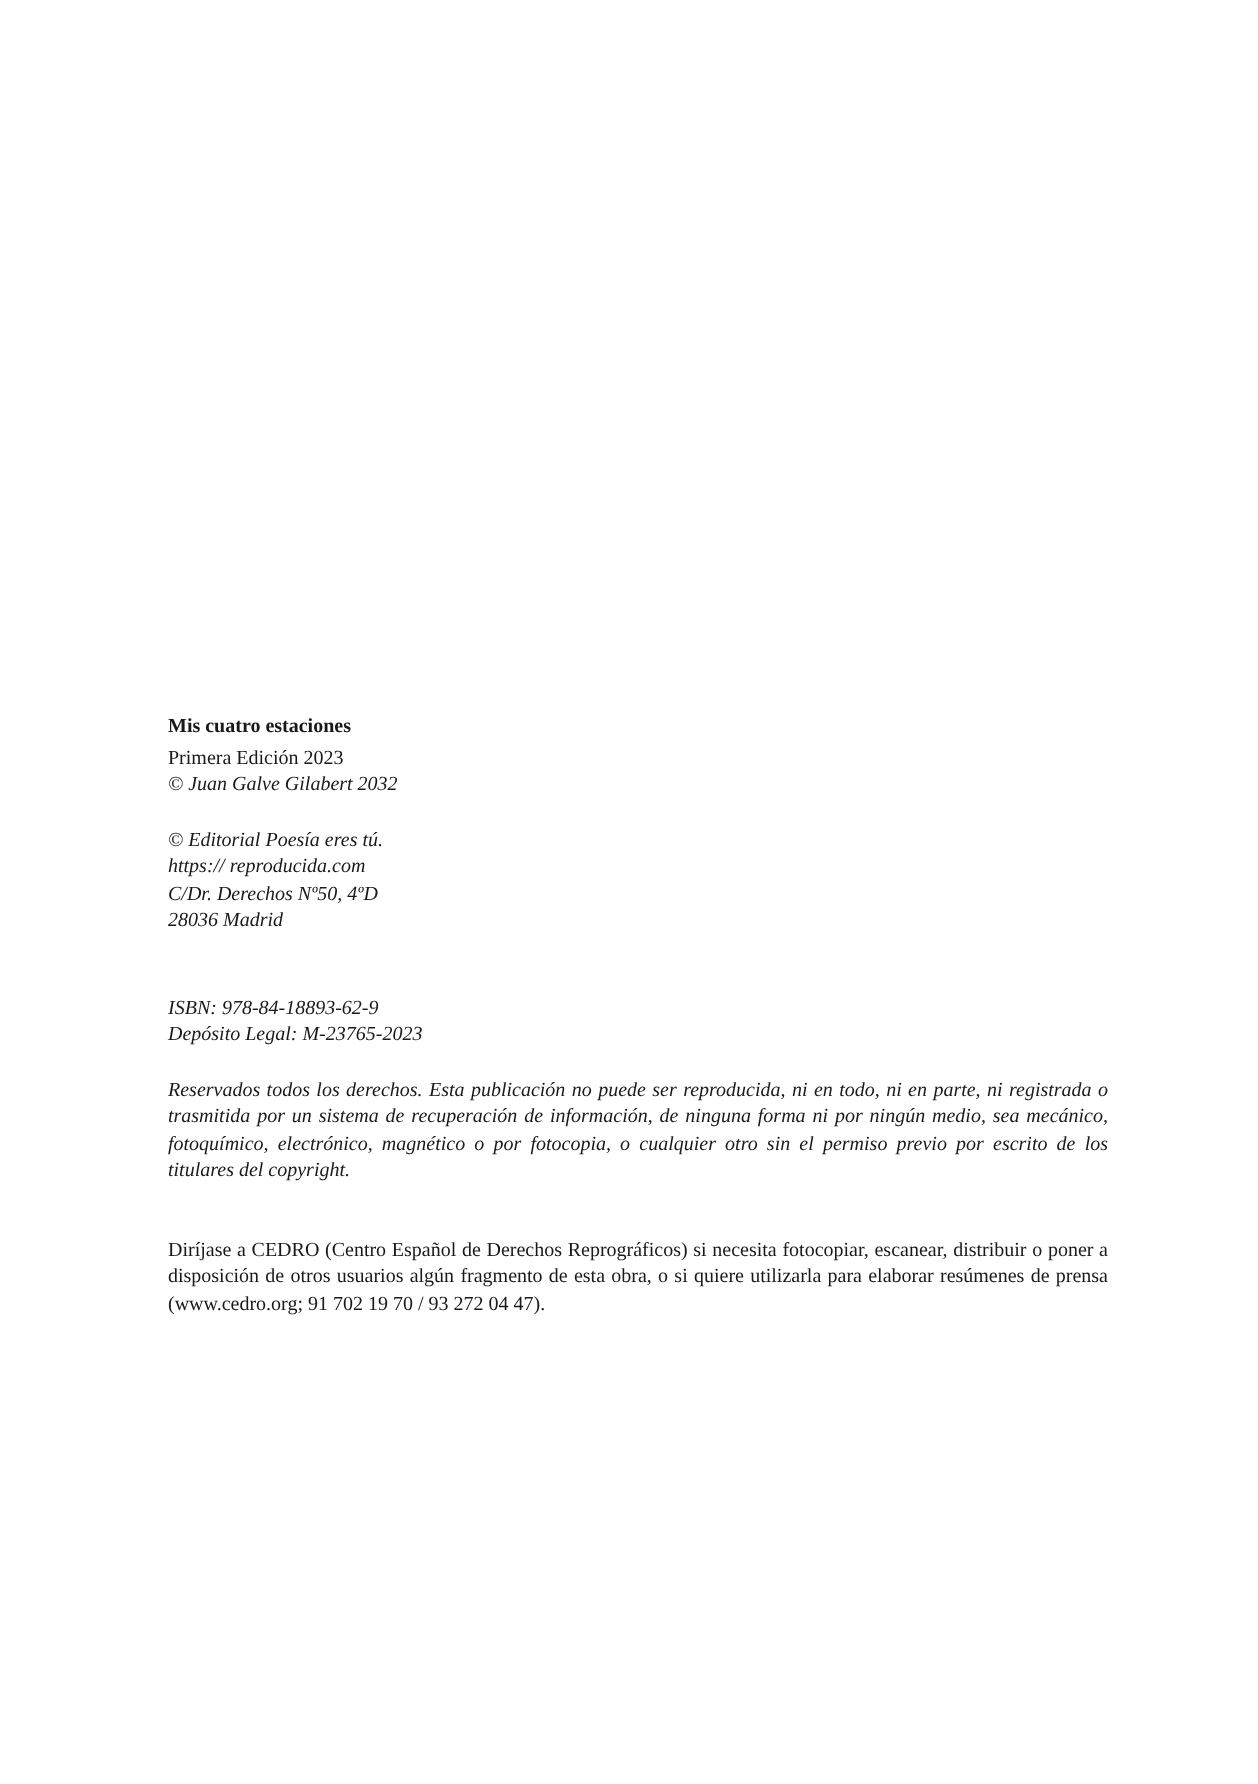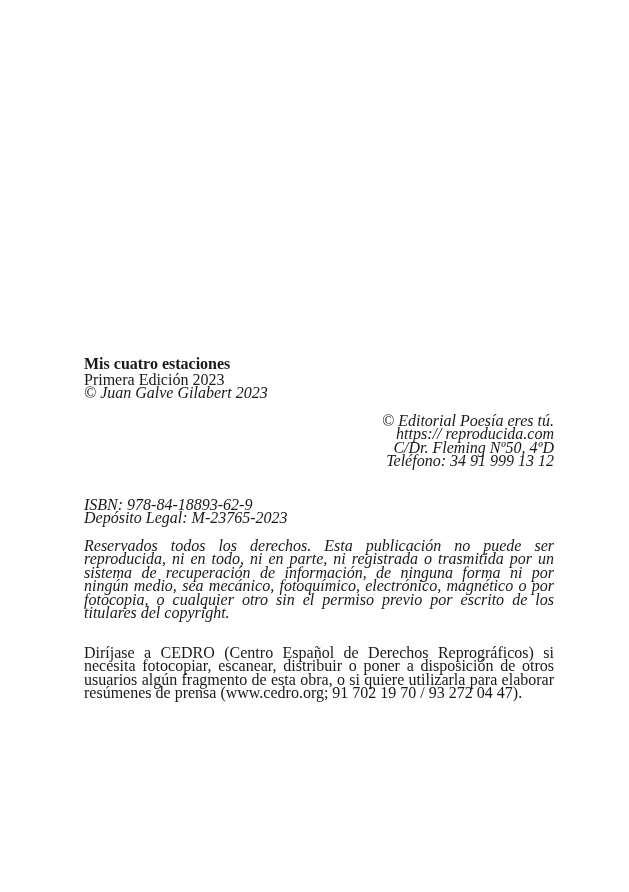--- a/index.html
+++ b/index.html
@@ -14,40 +14,39 @@
     background: #ffffff;
     overflow: hidden;
     font-family: "Liberation Serif", "DejaVu Serif", serif;
     color: #191919;
   }
   .content {
     position: absolute;
     left: 84px;
     top: 357px;
     width: 470px;
-    font-size: 16px;
+    font-size: 10px;
     line-height: 13.5px;
   }
   .book-title {
     font-weight: bold;
     font-style: normal;
   }
   .edition-block {
     margin-top: 2px;
   }
   .roman {
     font-style: normal;
   }
   .italic {
     font-style: italic;
   }
   .publisher-block {
     margin-top: 14px;
     font-style: italic;
-    text-align: right;
   }
   .legal-ids-block {
     margin-top: 30px;
     font-style: italic;
   }
   .para {
     margin-top: 14px;
     font-style: italic;
     text-align: justify;
   }
@@ -60,28 +59,28 @@
 </head>
 <body>
 
 <div class="page">
   <div class="content">
 
     <div class="book-title">Mis cuatro estaciones</div>
 
     <div class="edition-block">
       <span class="line roman">Primera Edición 2023</span>
-      <span class="line italic">© Juan Galve Gilabert 2023</span>
+      <span class="line italic">© Juan Galve Gilabert 2032</span>
     </div>
 
     <div class="publisher-block">
       <span class="line">© Editorial Poesía eres tú.</span>
       <span class="line">https:// reproducida.com</span>
-      <span class="line">C/Dr. Fleming Nº50, 4ºD</span>
-      <span class="line">Teléfono: 34 91 999 13 12</span>
+      <span class="line">C/Dr. Derechos Nº50, 4ºD</span>
+      <span class="line">28036 Madrid</span>
     </div>
 
     <div class="legal-ids-block">
       <span class="line">ISBN: 978-84-18893-62-9</span>
       <span class="line">Depósito Legal: M-23765-2023</span>
     </div>
 
     <div class="para">Reservados todos los derechos. Esta publicación no puede ser reproducida, ni en todo, ni en parte, ni registrada o trasmitida por un sistema de recuperación de información, de ninguna forma ni por ningún medio, sea mecánico, fotoquímico, electrónico, magnético o por fotocopia, o cualquier otro sin el permiso previo por escrito de los titulares del copyright.</div>
 
     <div class="para-cedro">Diríjase a CEDRO (Centro Español de Derechos Reprográficos) si necesita fotocopiar, escanear, distribuir o poner a disposición de otros usuarios algún fragmento de esta obra, o si quiere utilizarla para elaborar resúmenes de prensa (www.cedro.org; 91 702 19 70 / 93 272 04 47).</div>

